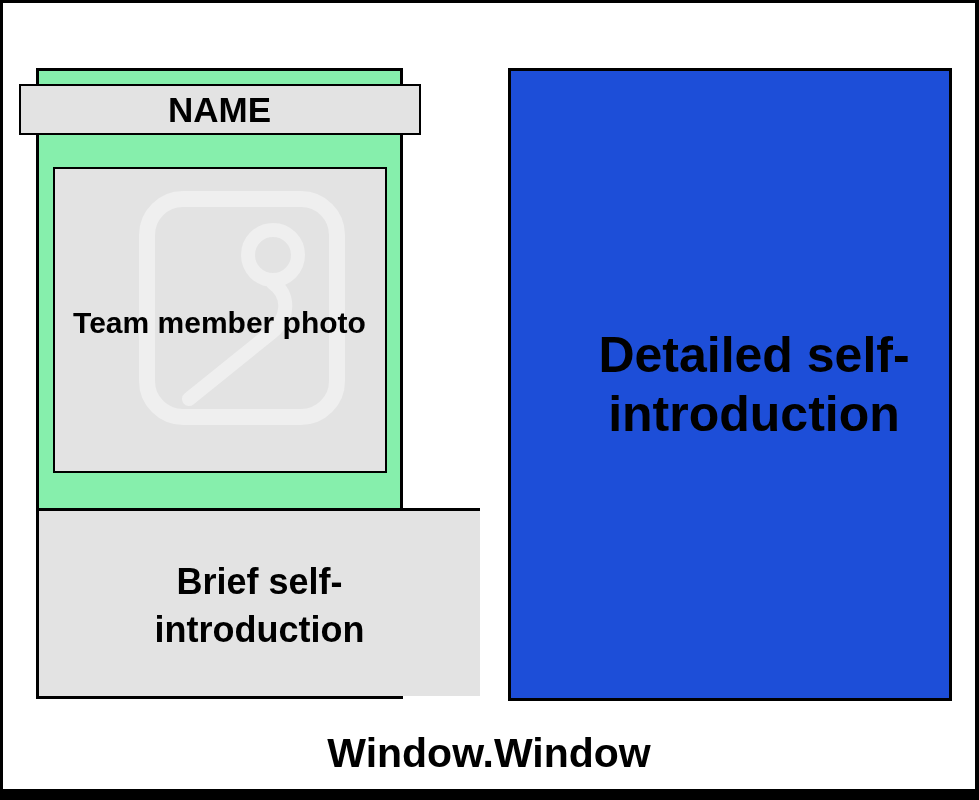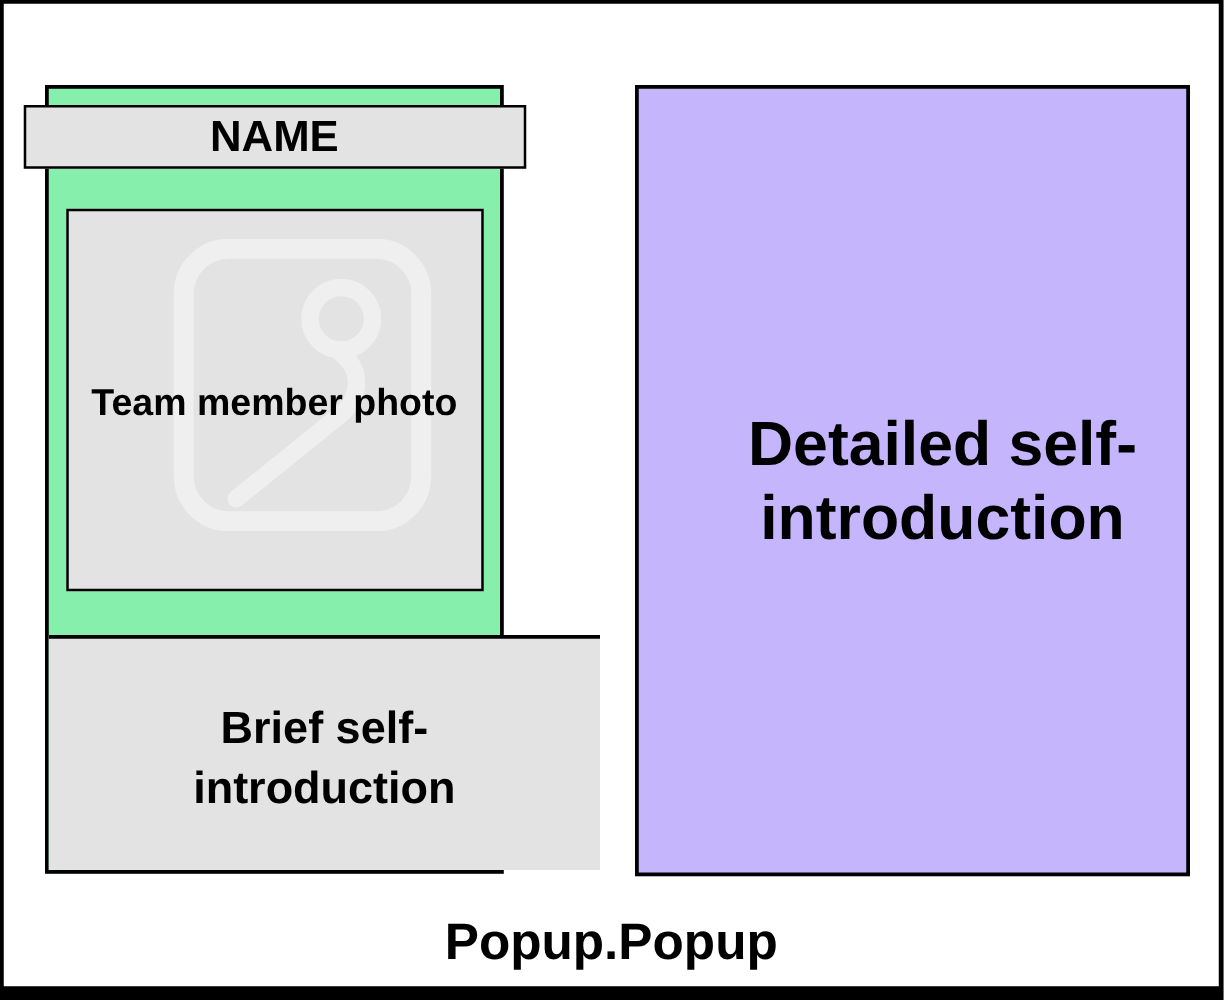--- a/index.html
+++ b/index.html
@@ -105,21 +105,21 @@
     padding-top: 4px;
   }
 
   
   .detail-panel {
     position: absolute;
     left: 505px;
     top: 65px;
     width: 444px;
     height: 633px;
-    background: #c4b5fd;
+    background: #1d4ed8;
     border: 3px solid #000;
     display: flex;
     align-items: center;
     justify-content: center;
     padding-left: 48px;
   }
 
   .detail-label {
     max-width: 430px;
     text-align: center;
@@ -163,15 +163,15 @@
     <div class="brief-box">
       <div class="brief-label">Brief self-introduction</div>
     </div>
 
   </div>
 
   <div class="detail-panel">
     <div class="detail-label">Detailed self-introduction</div>
   </div>
 
-  <div class="caption">Popup.Popup</div>
+  <div class="caption">Window.Window</div>
 
 </div>
 
 </body></html>

